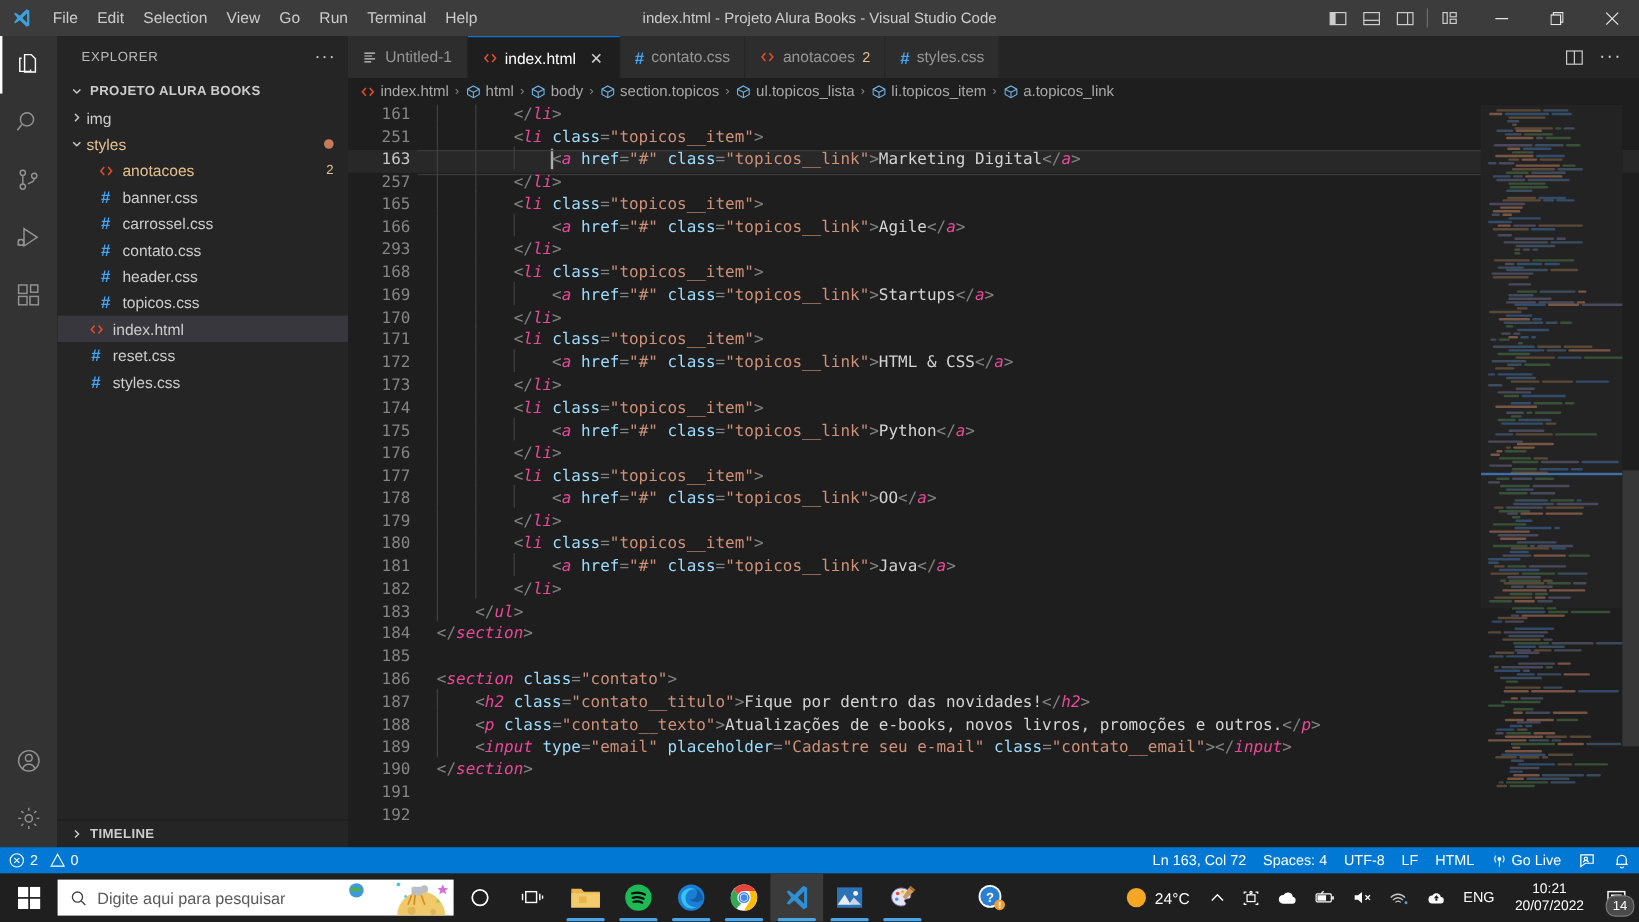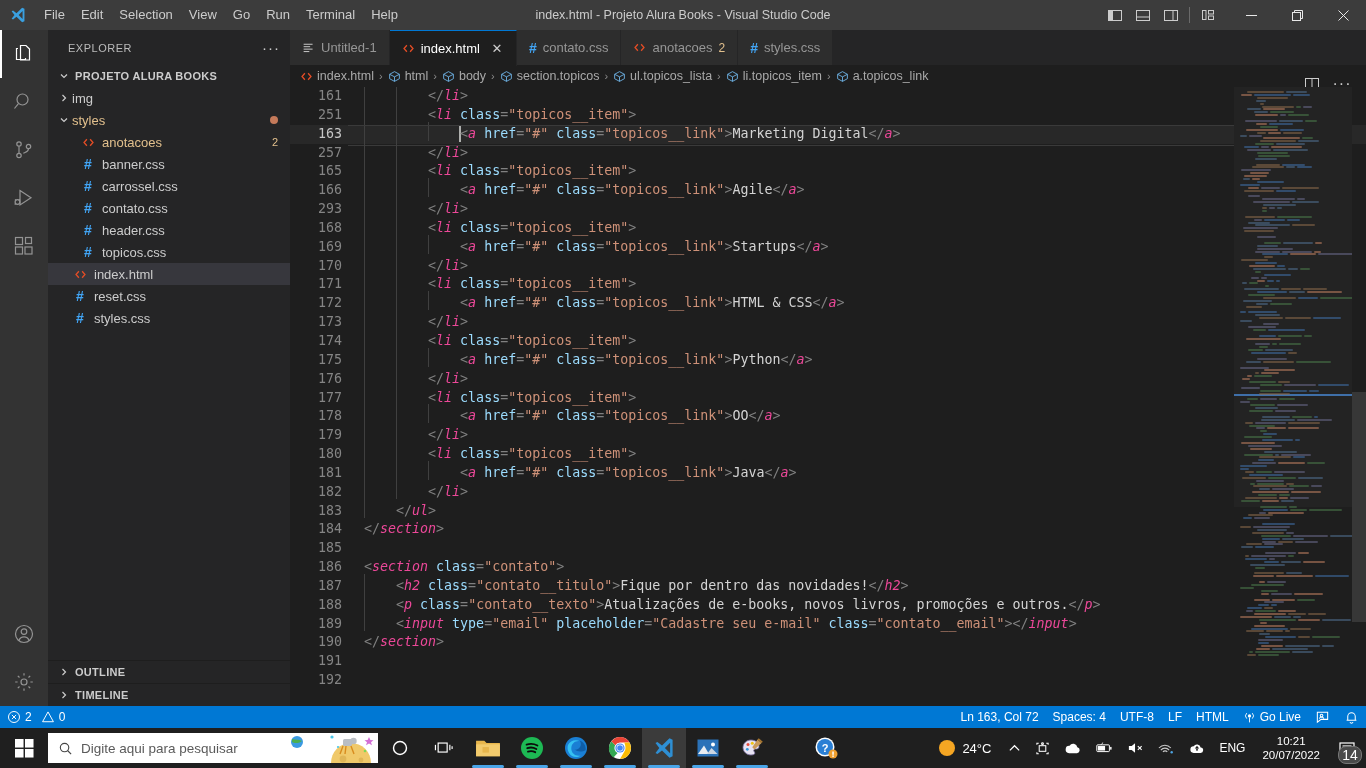--- a/index.html
+++ b/index.html
@@ -83,21 +83,21 @@
   .panel-head{
     height:22px;display:flex;align-items:center;gap:3px;padding-left:8px;
     font-size:11px;font-weight:bold;letter-spacing:.3px;color:#cccccc;
     border-top:1px solid #1e1e1e;background:#252526;cursor:default;
   }
 
   
   .editor{
     position:absolute;left:290px;top:30px;width:1076px;height:676px;background:#1e1e1e;
   }
-  .tabbar{height:35px;background:#252526;display:flex;align-items:stretch;position:relative;flex-direction:column;}
+  .tabbar{height:35px;background:#252526;display:flex;align-items:stretch;position:relative;}
   .tab{
     display:flex;align-items:center;gap:6px;padding:0 12px;height:35px;
     background:#2d2d2d;color:#969696;font-size:13px;cursor:default;
     border-right:1px solid #252526;white-space:nowrap;max-width:230px;
   }
   .tab.active{background:#1e1e1e;color:#ffffff;border-top:1px solid #0078d4;}
   .tab .ti{display:flex;align-items:center;font-size:12px;font-weight:bold;}
   .tab .tclose{margin-left:4px;font-size:13px;color:#cccccc;width:14px;text-align:center;}
   .tab .tbadge{color:#e2c08d;font-size:12px;}
   .tabbar-actions{
@@ -202,21 +202,21 @@
   .clock{
     height:40px;display:flex;flex-direction:column;align-items:center;justify-content:center;
     padding:0 10px;color:#ffffff;font-size:11.5px;line-height:14px;cursor:default;
   }
   .notif{
     height:40px;display:flex;align-items:center;justify-content:center;padding:0 8px;
     position:relative;cursor:default;
   }
   .notif-count{
     position:absolute;right:2px;bottom:4px;min-width:16px;height:16px;border-radius:8px;
-    background:#4a4a4a;color:#fff;font-size:14px;display:flex;align-items:center;justify-content:center;
+    background:#4a4a4a;color:#fff;font-size:11px;display:flex;align-items:center;justify-content:center;
     padding:0 3px;border:1px solid #777;
   }
   .weather{display:flex;align-items:center;gap:7px;padding:0 10px;height:40px;color:#fff;font-size:13px;cursor:default;}
   .sun{width:16px;height:16px;border-radius:50%;background:#f5a623;}
 </style>
 </head>
 <body>
 
 <div class="app">
 
@@ -423,28 +423,20 @@
           <span class="rlabel">reset.css</span>
         </div>
         <div class="row" style="padding-left: 8px;">
           <span class="twisty"></span>
           <span class="ficon css">#</span>
           <span class="rlabel">styles.css</span>
         </div>
       </div>
 
     <div class="sb-bottom">
-      <div class="panel-head">
-        <span class="twisty">
-          <svg width="10" height="10" viewBox="0 0 10 10">
-              <polyline points="3.5,2 6.5,5 3.5,8" fill="none" stroke="#cccccc" stroke-width="1.2"></polyline>
-            </svg>
-        </span>
-        <span>OUTLINE</span>
-      </div>
       <div class="panel-head">
         <span class="twisty">
           <svg width="10" height="10" viewBox="0 0 10 10">
               <polyline points="3.5,2 6.5,5 3.5,8" fill="none" stroke="#cccccc" stroke-width="1.2"></polyline>
             </svg>
         </span>
         <span>TIMELINE</span>
       </div>
     </div>
   </div>

